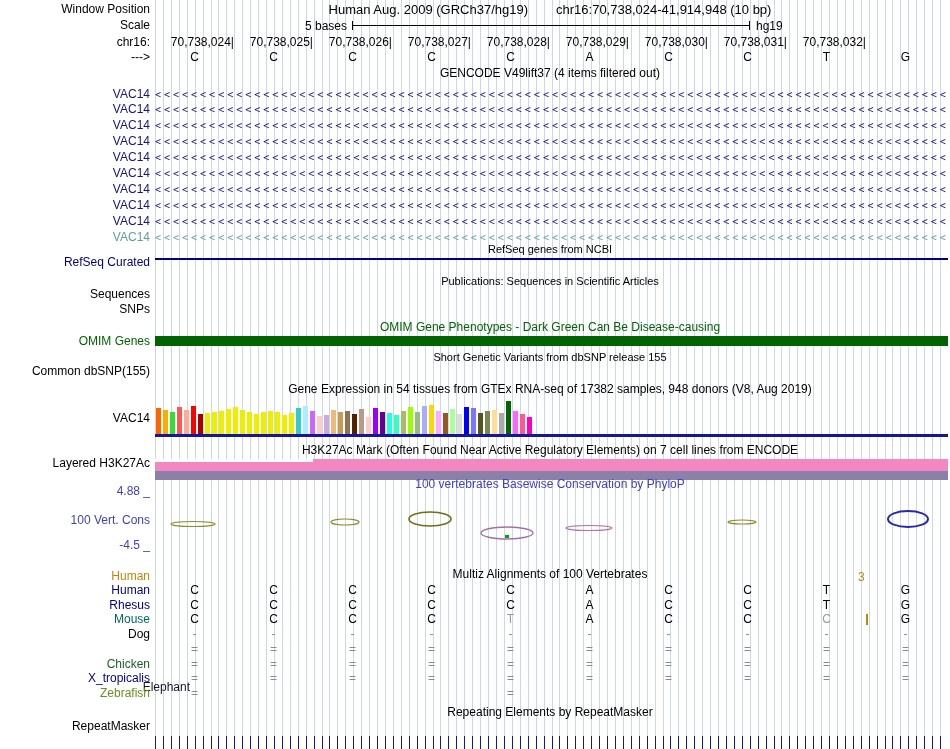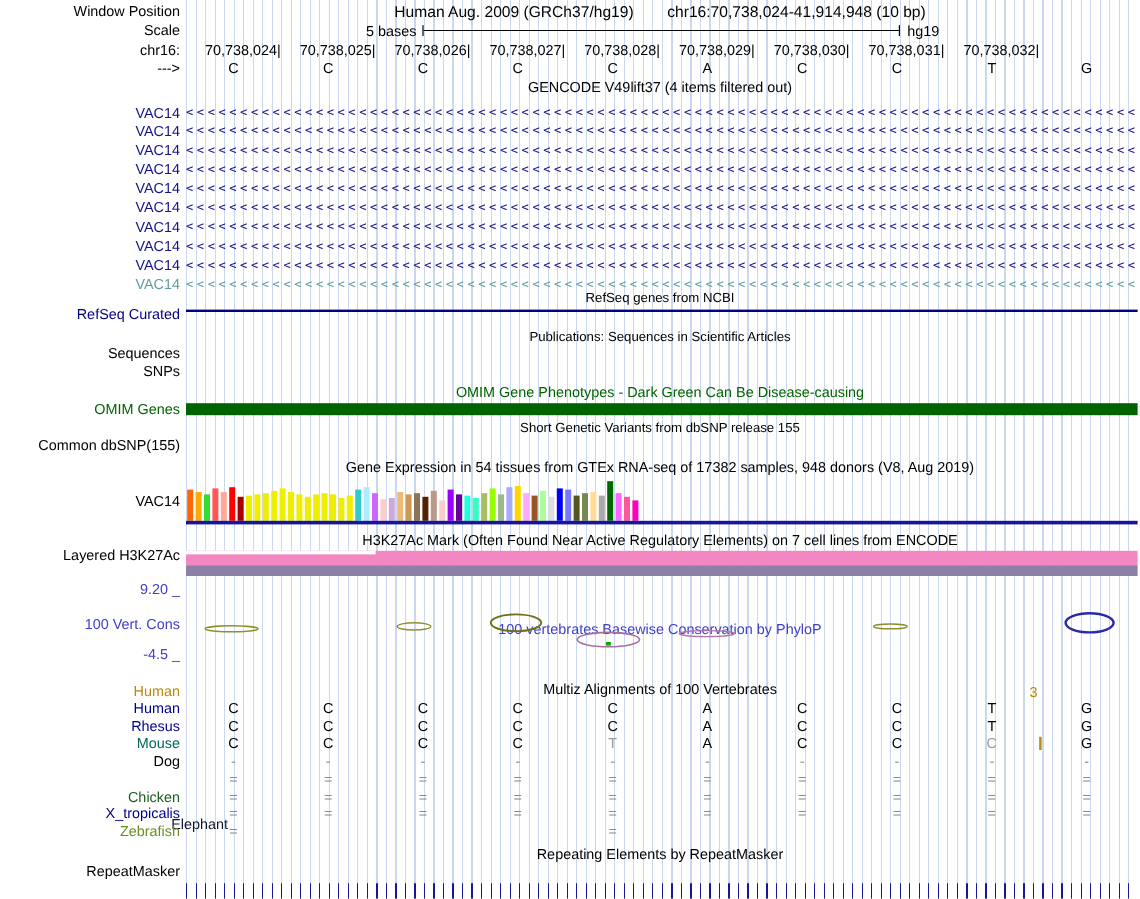--- a/index.html
+++ b/index.html
@@ -188,22 +188,22 @@
       <div class="bar" style="height: 17px; background: rgb(255, 0, 187);"></div>
     </div>
   <div id="gtex-baseline" style="background: rgb(22, 22, 154);"></div>
 
   <div class="hdr" style="top:444px">H3K27Ac Mark (Often Found Near Active Regulatory Elements) on 7 cell lines from ENCODE</div>
   <div class="lbl" style="top:457px">Layered H3K27Ac</div>
   <div id="band-pink" style="background: rgb(242, 135, 194);"></div>
   <div id="band-slate" style="background: rgb(139, 128, 168);"></div>
   <div id="band-notch"></div>
 
-  <div class="hdr" style="top: 478px; color: rgb(64, 64, 200); margin-top: 40px;" id="phylop-header">100 vertebrates Basewise Conservation by PhyloP</div>
-  <div class="lbl phylop-lbl" style="top: 485px; color: rgb(64, 64, 200);">9.20 _</div>
+  <div class="hdr" style="top: 478px; color: rgb(64, 64, 200);" id="phylop-header">100 vertebrates Basewise Conservation by PhyloP</div>
+  <div class="lbl phylop-lbl" style="top: 485px; color: rgb(64, 64, 200);">4.88 _</div>
   <div class="lbl phylop-lbl" style="top: 514px; color: rgb(64, 64, 200);">100 Vert. Cons</div>
   <div class="lbl phylop-lbl" style="top: 539px; color: rgb(64, 64, 200);">-4.5 _</div>
   <div id="phylop-wrap"><svg width="793" height="57">
         <ellipse cx="38" cy="26" rx="22" ry="2.5" fill="none" stroke="#8F8F2E" stroke-width="1.2"></ellipse>
         <ellipse cx="190" cy="24" rx="14" ry="3" fill="none" stroke="#8F8F2E" stroke-width="1.2"></ellipse>
         <ellipse cx="275" cy="21" rx="21" ry="7" fill="none" stroke="#6F6F14" stroke-width="1.6"></ellipse>
         <ellipse cx="352" cy="35" rx="26" ry="6" fill="none" stroke="#A470A4" stroke-width="1.3"></ellipse>
         <ellipse cx="434" cy="30" rx="23" ry="2.5" fill="none" stroke="#B274AA" stroke-width="1.2"></ellipse>
         <ellipse cx="587" cy="24" rx="14" ry="2" fill="none" stroke="#8F8F2E" stroke-width="1.2"></ellipse>
         <ellipse cx="753" cy="21" rx="20" ry="8" fill="none" stroke="#2A2AA8" stroke-width="2"></ellipse>

